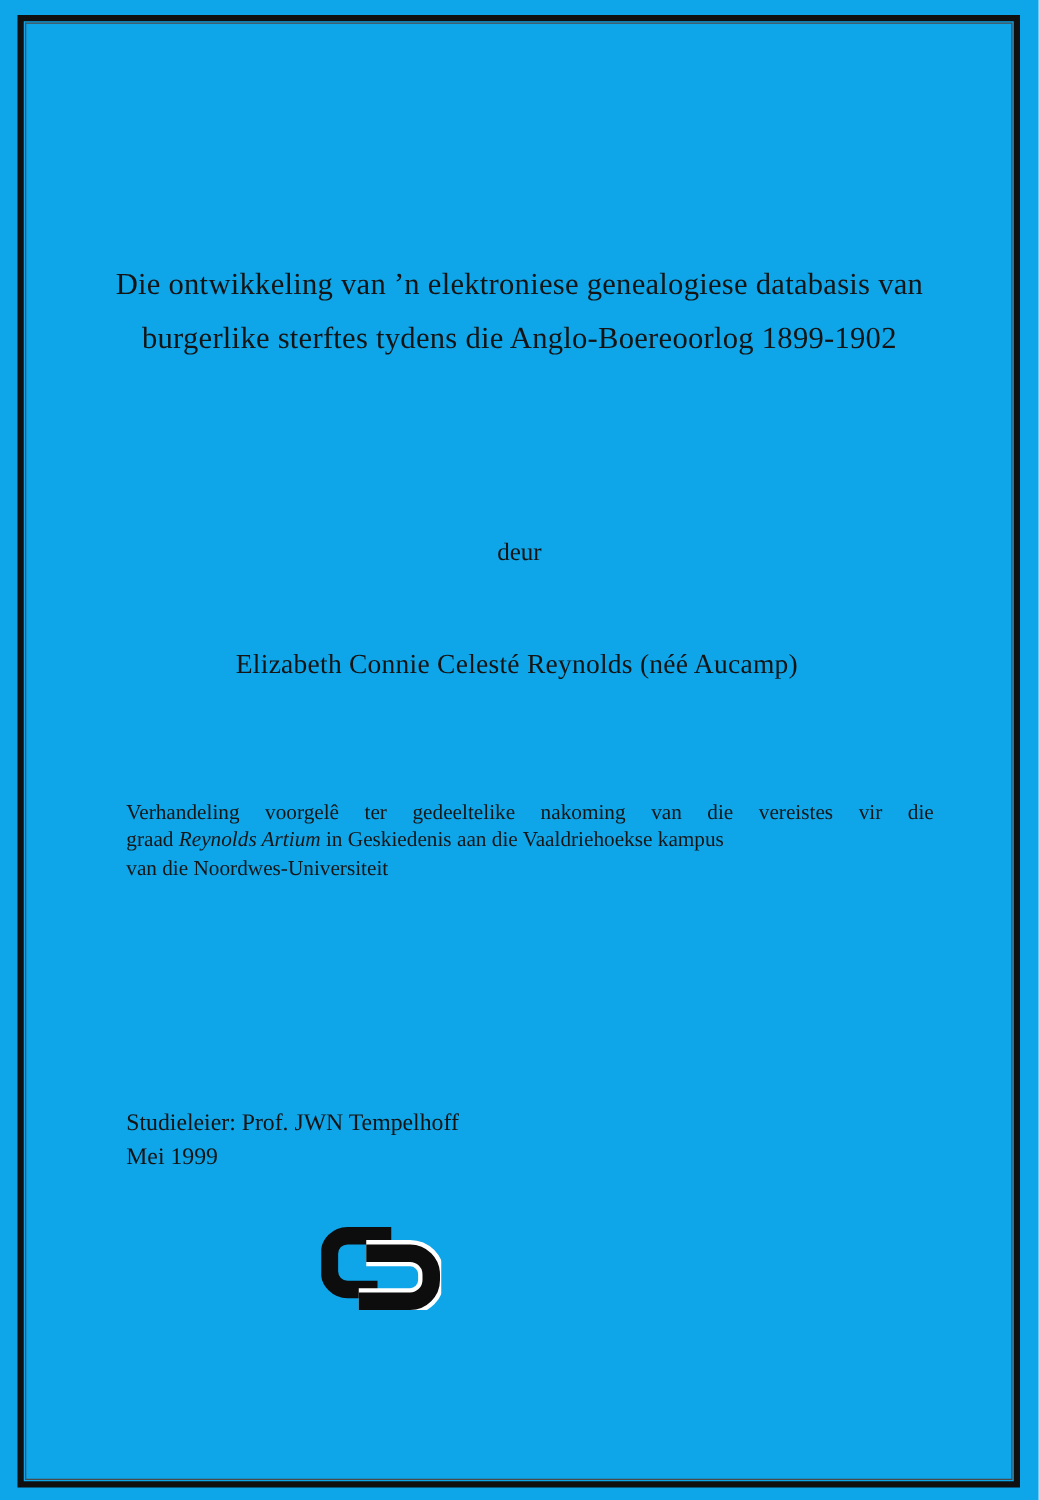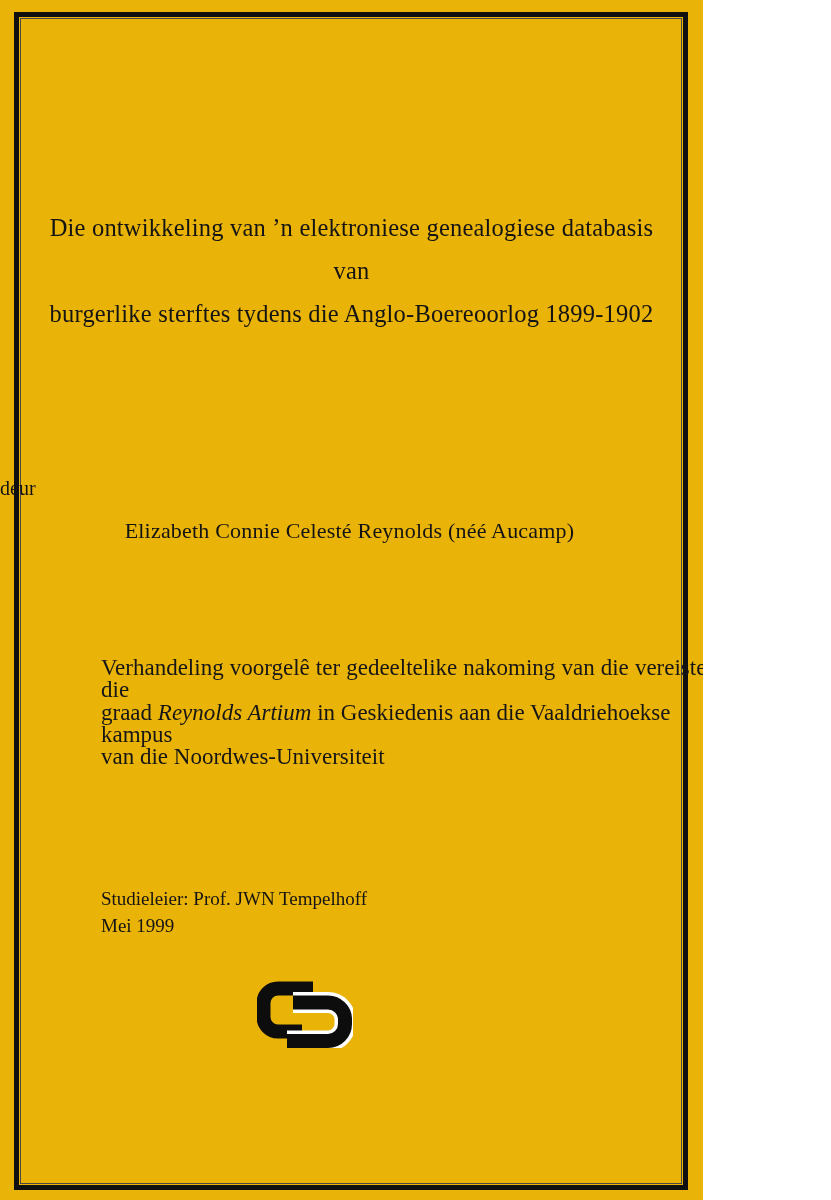--- a/index.html
+++ b/index.html
@@ -1,23 +1,23 @@
 <!DOCTYPE html>
 <html><head>
 <meta charset="utf-8">
 <style>
   * { margin: 0; padding: 0; box-sizing: border-box; }
   html, body { background: #ffffff; }
   body { font-family: "Liberation Serif", serif; }
 
   .page {
     position: relative;
-    width: 703px;
+    width: 831px;
     height: 1200px;
-    background: #eab308;
+    background: #0ea5e9;
     overflow: hidden;
     color: #161616;
   }
 
   
   .frame-outer {
     position: absolute;
     left: 14px; top: 12px; right: 15px; bottom: 10px;
     border: 5px solid #101010;
   }
@@ -33,39 +33,39 @@
     text-align: center;
     font-size: 24.5px;
     line-height: 43px;
     letter-spacing: 0.2px;
     color: #141414;
   }
 
   .byline {
     position: absolute;
     top: 431px; left: 0; right: 0;
+    text-align: center;
     font-size: 20px;
     color: #141414;
-    margin-top: 46px;
   }
 
   .author {
     position: absolute;
     top: 518px; left: 0; right: 4px;
     text-align: center;
     font-size: 22px;
     letter-spacing: 0.2px;
     color: #141414;
   }
 
   .submission {
     position: absolute;
-    left: 101px; top: 657px;
+    left: 101px; top: 639px;
     width: 646px;
-    font-size: 23px;
+    font-size: 17px;
     line-height: 22.3px;
     color: #161616;
   }
   .submission .justified {
     text-align: justify;
     text-align-last: justify;
   }
 
   .supervisor-block {
     position: absolute;

